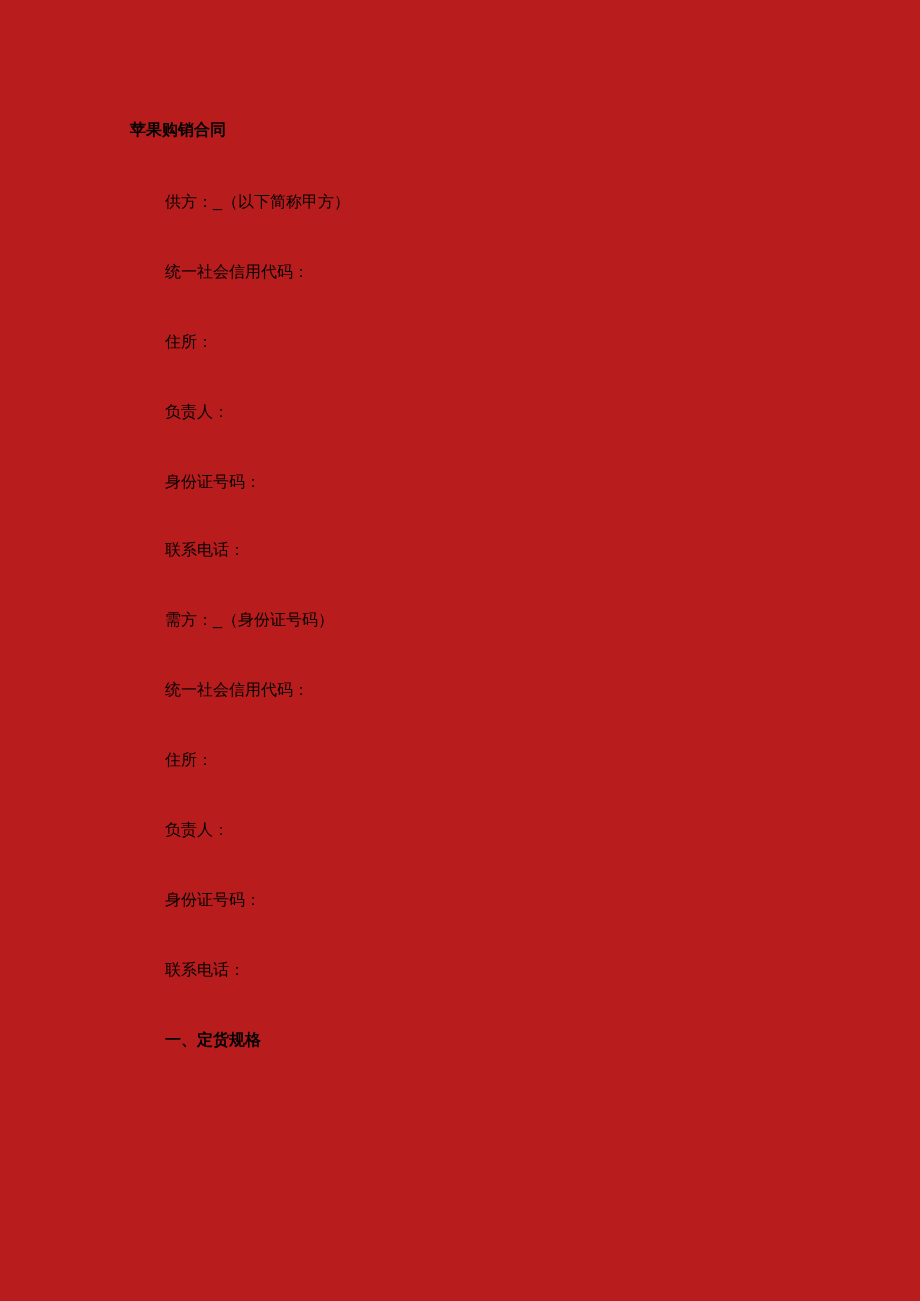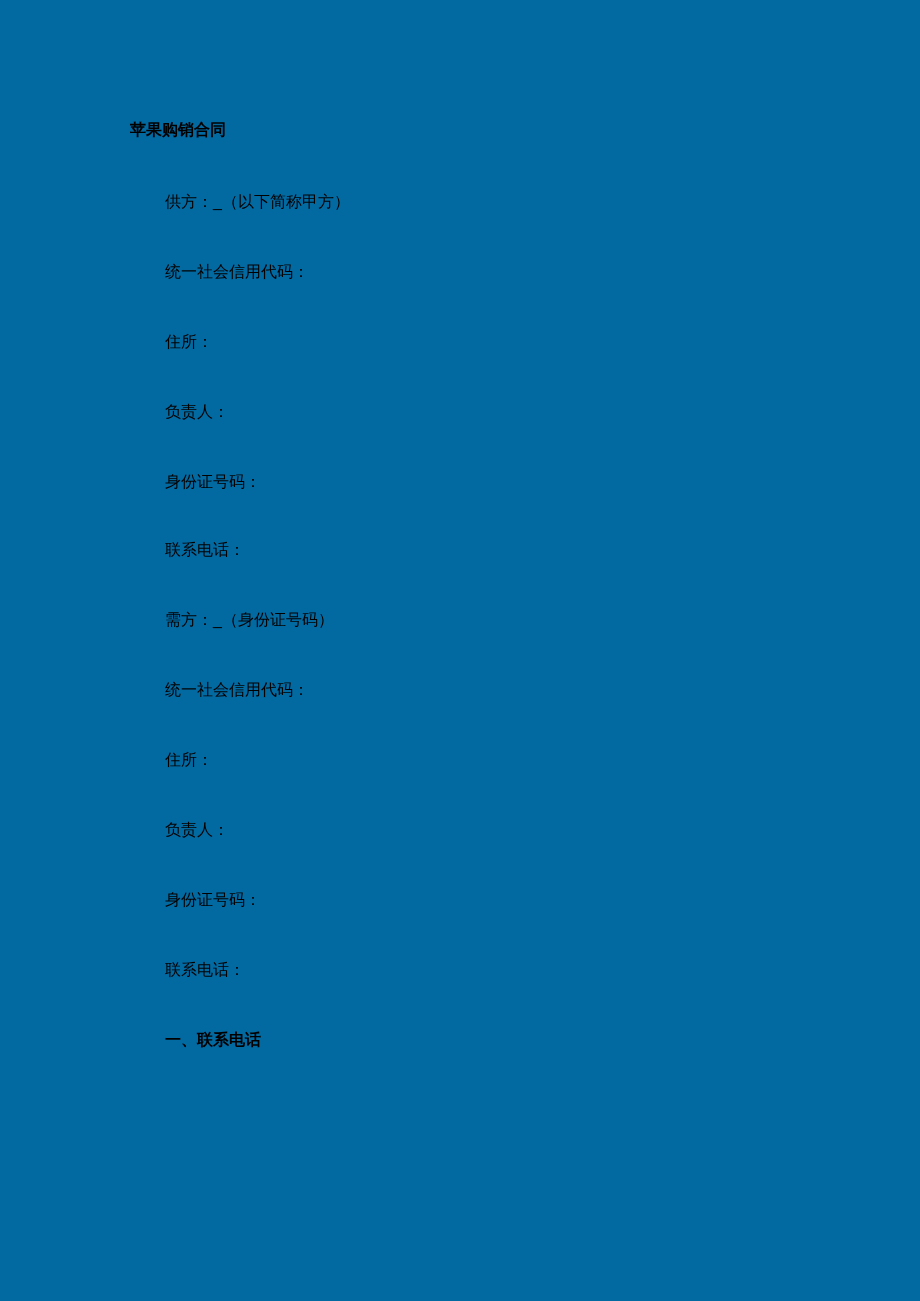--- a/index.html
+++ b/index.html
@@ -1,19 +1,19 @@
 <!DOCTYPE html>
 <html><head>
 <meta charset="utf-8">
 <style>
   html,body{margin:0;padding:0;background:#fff;}
   .page{
     width:920px;
     height:1301px;
-    background:#0369a1;
+    background:#b91c1c;
     position:relative;
     font-family:"Microsoft YaHei","PingFang SC","Heiti SC",sans-serif;
     color:#000;
     font-size:16px;
     line-height:1.5;
     box-sizing:border-box;
   }
   .title{
     position:absolute;
     left:130px;
@@ -46,15 +46,15 @@
   <div class="body-line" style="top:470px">身份证号码：</div>
   <div class="body-line" style="top:538px">联系电话：</div>
 
   <div class="body-line" style="top:608px">需方：_（身份证号码）</div>
   <div class="body-line" style="top:678px">统一社会信用代码：</div>
   <div class="body-line" style="top:748px">住所：</div>
   <div class="body-line" style="top:818px">负责人：</div>
   <div class="body-line" style="top:888px">身份证号码：</div>
   <div class="body-line" style="top:958px">联系电话：</div>
 
-  <div class="section-heading" style="top:1028px">一、联系电话</div>
+  <div class="section-heading" style="top:1028px">一、定货规格</div>
 
 </div>
 
 </body></html>

